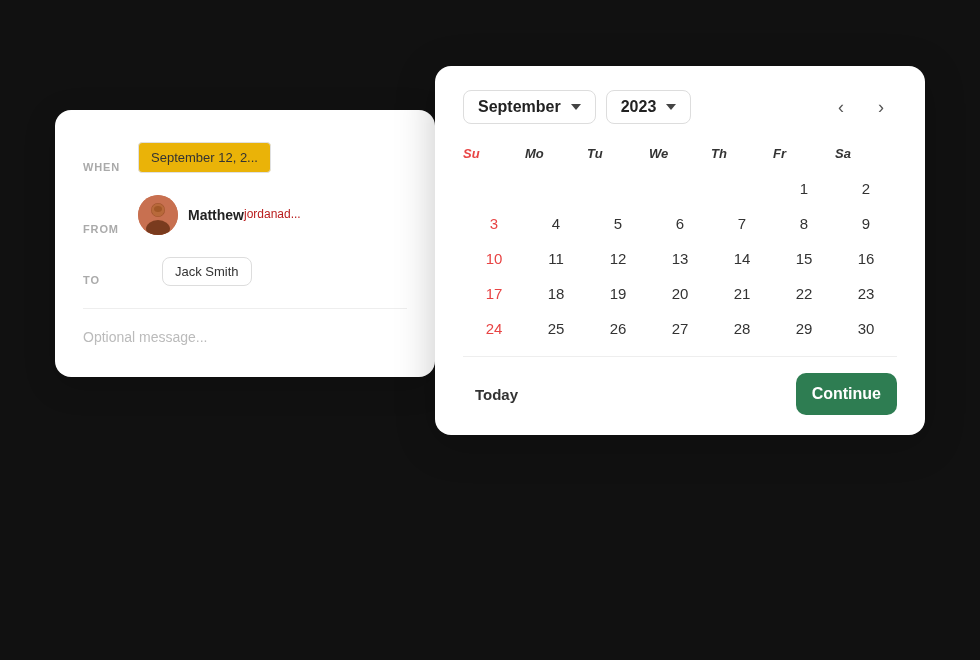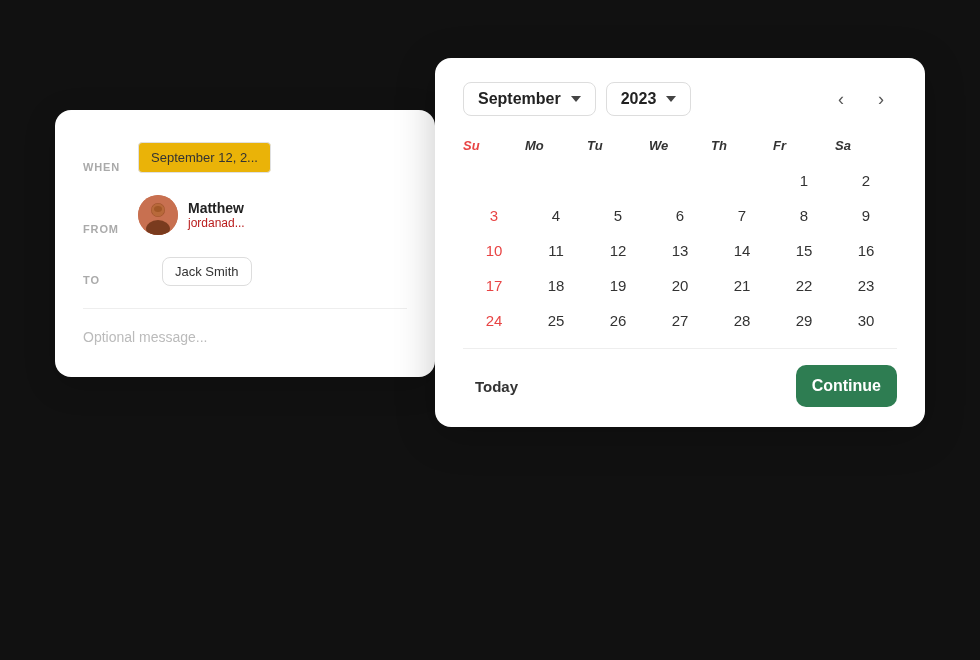--- a/index.html
+++ b/index.html
@@ -77,21 +77,21 @@
       justify-content: center;
     }
 
     .avatar svg {
       width: 40px;
       height: 40px;
     }
 
     .from-info {
       display: flex;
-      flex-direction: column;
+      flex-direction: row;
     }
 
     .from-name {
       font-size: 14px;
       font-weight: 700;
       color: #222;
     }
 
     .from-email {
       font-size: 12px;
@@ -117,21 +117,21 @@
     .message-placeholder {
       font-size: 14px;
       color: #bbb;
       padding: 4px 0;
     }
 
     
     .calendar-card {
       position: absolute;
       right: 0;
-      top: 8px;
+      top: 16px;
       width: 490px;
       background: #fff;
       border-radius: 16px;
       box-shadow: 0 8px 40px rgba(0,0,0,0.22);
       padding: 24px 28px 20px;
       z-index: 2;
     }
 
     .calendar-header {
       display: flex;

